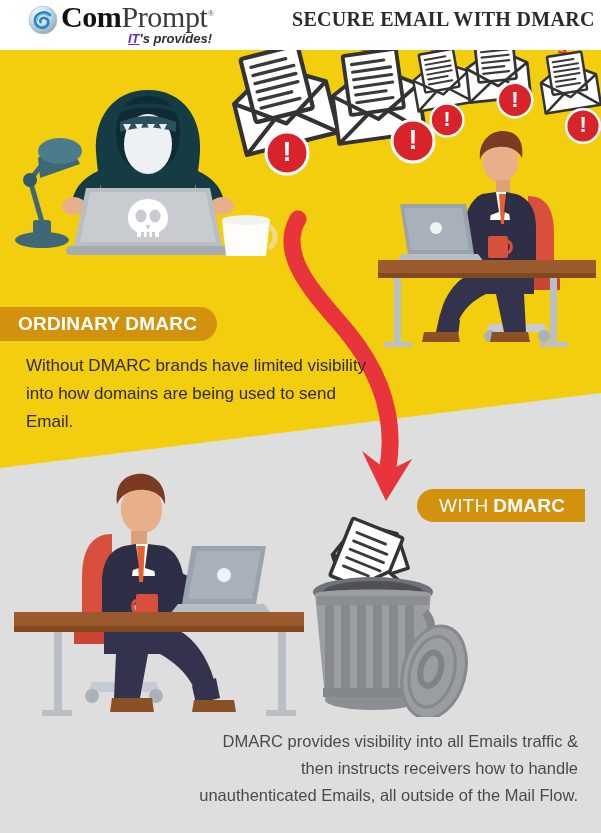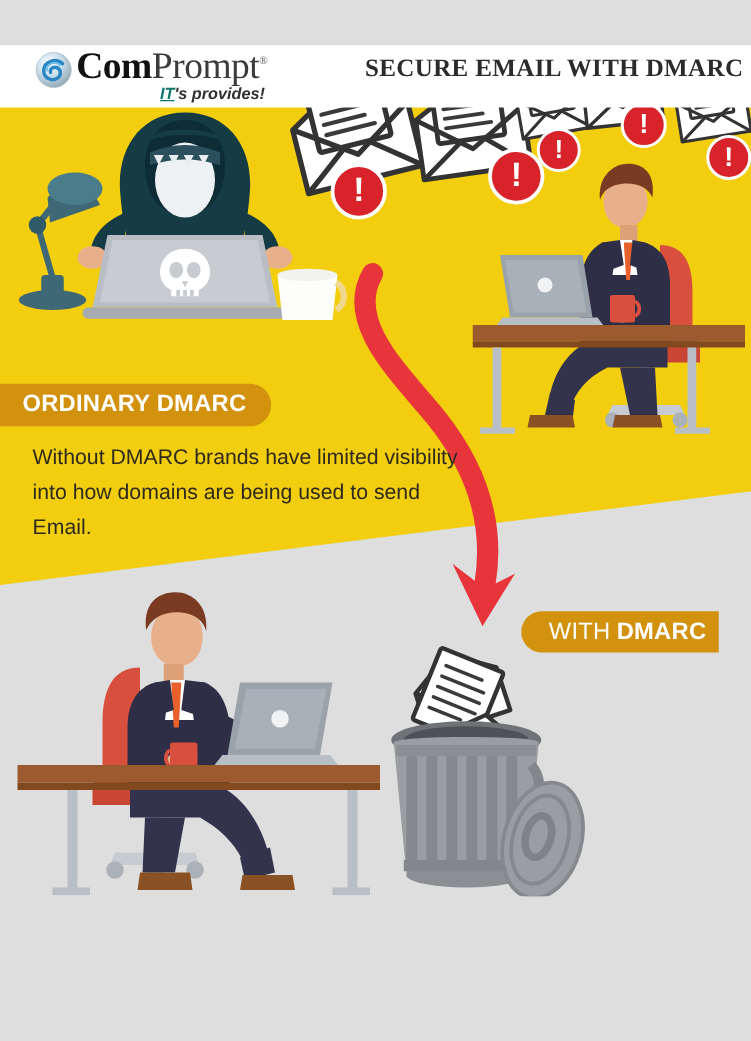--- a/index.html
+++ b/index.html
@@ -1,44 +1,44 @@
 <!DOCTYPE html>
 <html><head>
 <meta charset="utf-8">
 <style>
   html,body{margin:0;padding:0;}
   body{width:601px;height:833px;overflow:hidden;background:#fff;
        font-family:"Liberation Sans",sans-serif;}
   .page{position:relative;width:601px;height:833px;overflow:hidden;background:#dedede;}
 
   
-  .header{position:absolute;left:0;top:0;width:601px;height:50px;background:#fff;z-index:40;margin-top:36px;}
+  .header{position:absolute;left:0;top:0;width:601px;height:50px;background:#fff;z-index:40;}
   .logo-wrap{position:absolute;left:28px;top:1px;width:250px;height:48px;}
   .logo-mark{position:absolute;left:0;top:4px;width:30px;height:30px;}
   .logo-text{position:absolute;left:33px;top:-1px;font-family:"Liberation Serif",serif;
              font-size:30px;letter-spacing:-.4px;white-space:nowrap;color:#111;}
   .logo-text .t-com{font-weight:bold;color:#111;}
   .logo-text .t-prompt{font-weight:normal;color:#3b3b3b;}
   .logo-reg{font-size:9px;vertical-align:super;color:#555;}
   .logo-tag{position:absolute;left:100px;top:30px;font-size:13px;font-style:italic;
             font-weight:bold;white-space:nowrap;color:#2f2f2f;}
-  .logo-tag .it{color:#0f766e;text-decoration:underline;}
+  .logo-tag .it{color:#6d28d9;text-decoration:underline;}
   .hdr-title{position:absolute;left:292px;top:8px;font-family:"Liberation Serif",serif;
              font-weight:bold;font-size:20px;letter-spacing:.3px;color:#2b2b2b;white-space:nowrap;}
 
   
   .yellow{position:absolute;left:0;top:50px;width:601px;height:430px;background:#F2CE0E;
           clip-path:polygon(0 0,601px 0,601px 343px,0 418px);z-index:5;}
 
   
   .badge{position:absolute;color:#fff;display:flex;align-items:center;z-index:30;}
   .badge-ordinary{left:-14px;top:307px;height:34px;padding:0 20px 0 32px;
                   background:#D3920E;border-radius:0 17px 17px 0;
                   font-size:19px;font-weight:bold;letter-spacing:.2px;}
-  .badge-dmarc{left:417px;top:489px;height:33px;padding:0 10px 0 22px;
+  .badge-dmarc{left:417px;top:489px;height:33px;padding:0 20px 0 22px;
                background:#D3920E;border-radius:17px 0 0 17px;
                font-size:19px;letter-spacing:.2px;}
   .badge-dmarc .w-light{font-weight:normal;}
   .badge-dmarc .w-bold{font-weight:bold;margin-left:5px;}
 
   .body-top{position:absolute;left:26px;top:352px;width:350px;z-index:30;
             font-size:17px;line-height:28px;color:#2e2a20;}
   .body-bottom{position:absolute;left:188px;top:728px;width:390px;z-index:30;
                text-align:right;font-size:16.5px;line-height:27px;color:#4a4a4a;}
 
@@ -369,14 +369,15 @@
     <span>ORDINARY DMARC</span>
   </div>
 
   <div class="body-top">Without DMARC brands have limited visibility into how domains are being used to send Email.</div>
 
   <div class="badge badge-dmarc">
     <span class="w-light">WITH</span>
     <span class="w-bold">DMARC</span>
   </div>
 
+  <div class="body-bottom">DMARC provides visibility into all Emails traffic &amp; then instructs receivers how to handle unauthenticated Emails, all outside of the Mail Flow.</div>
 
 </div>
 
 </body></html>

